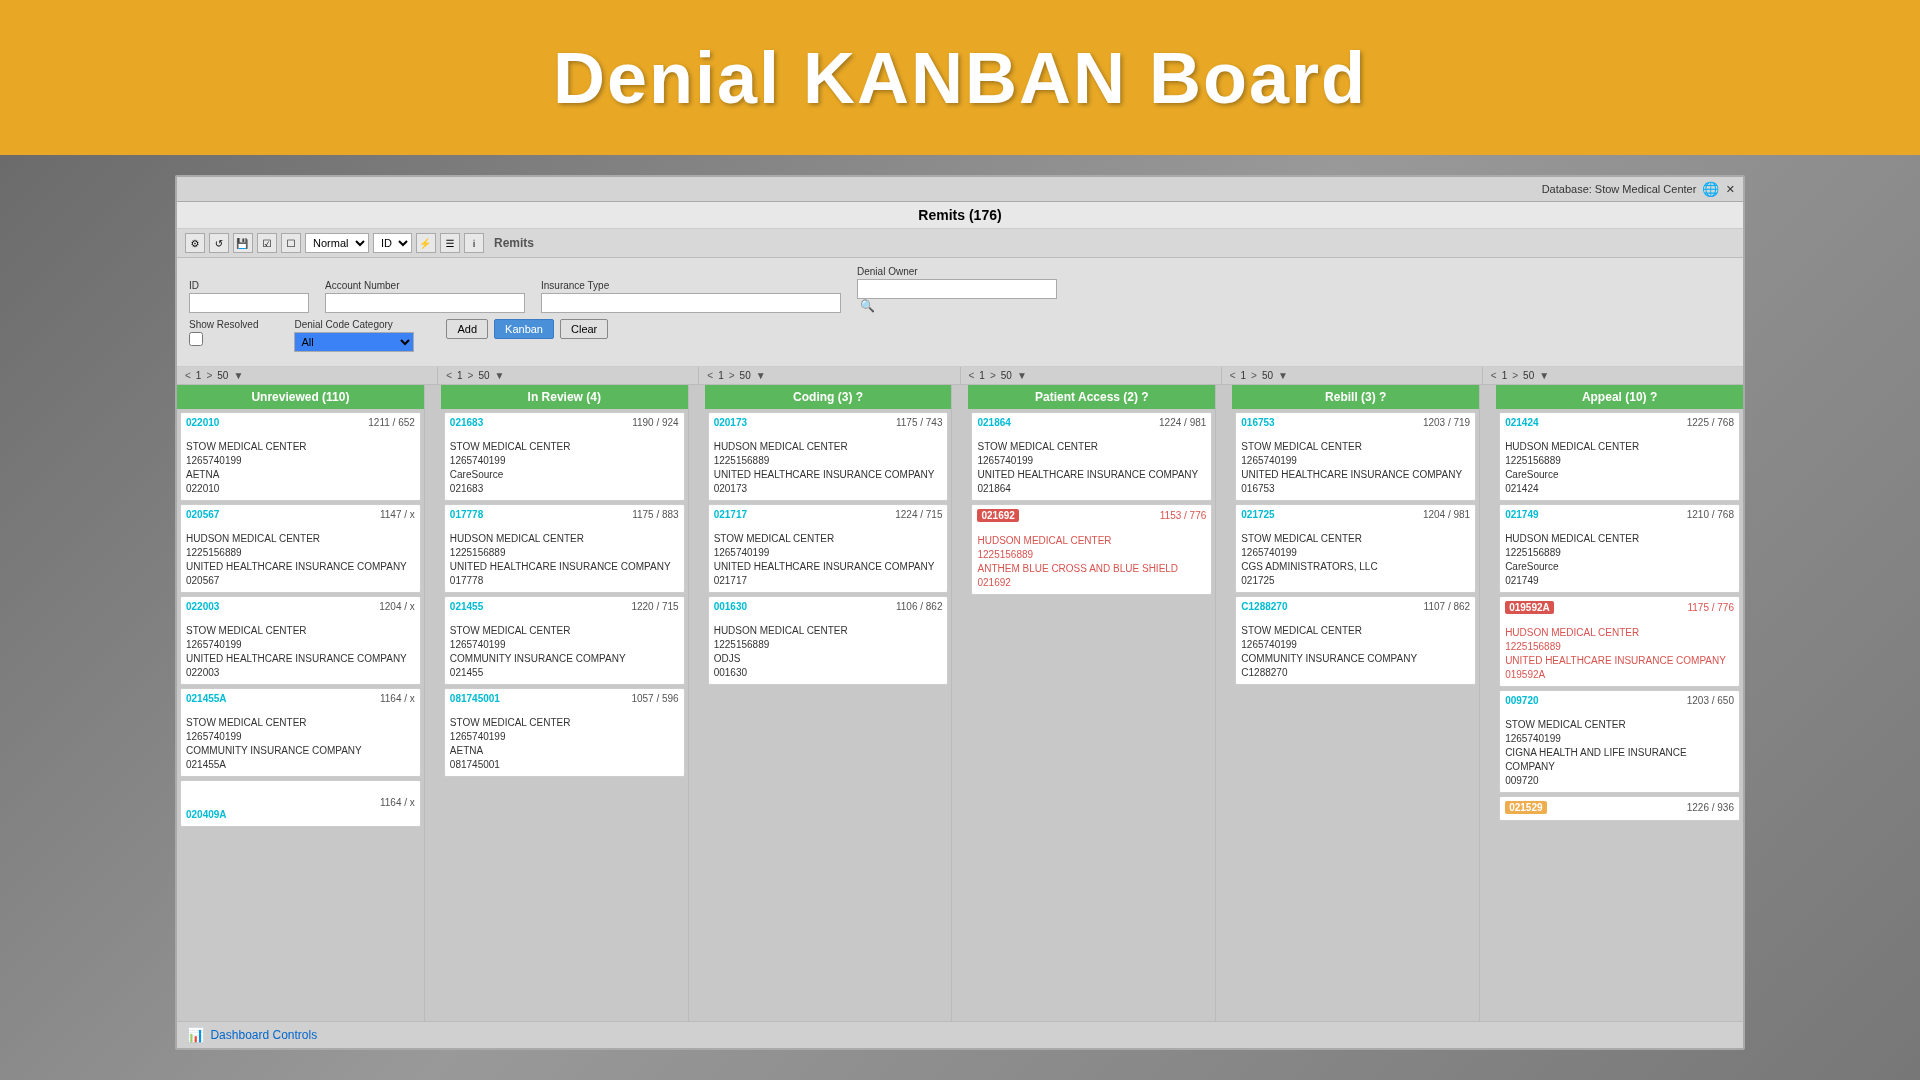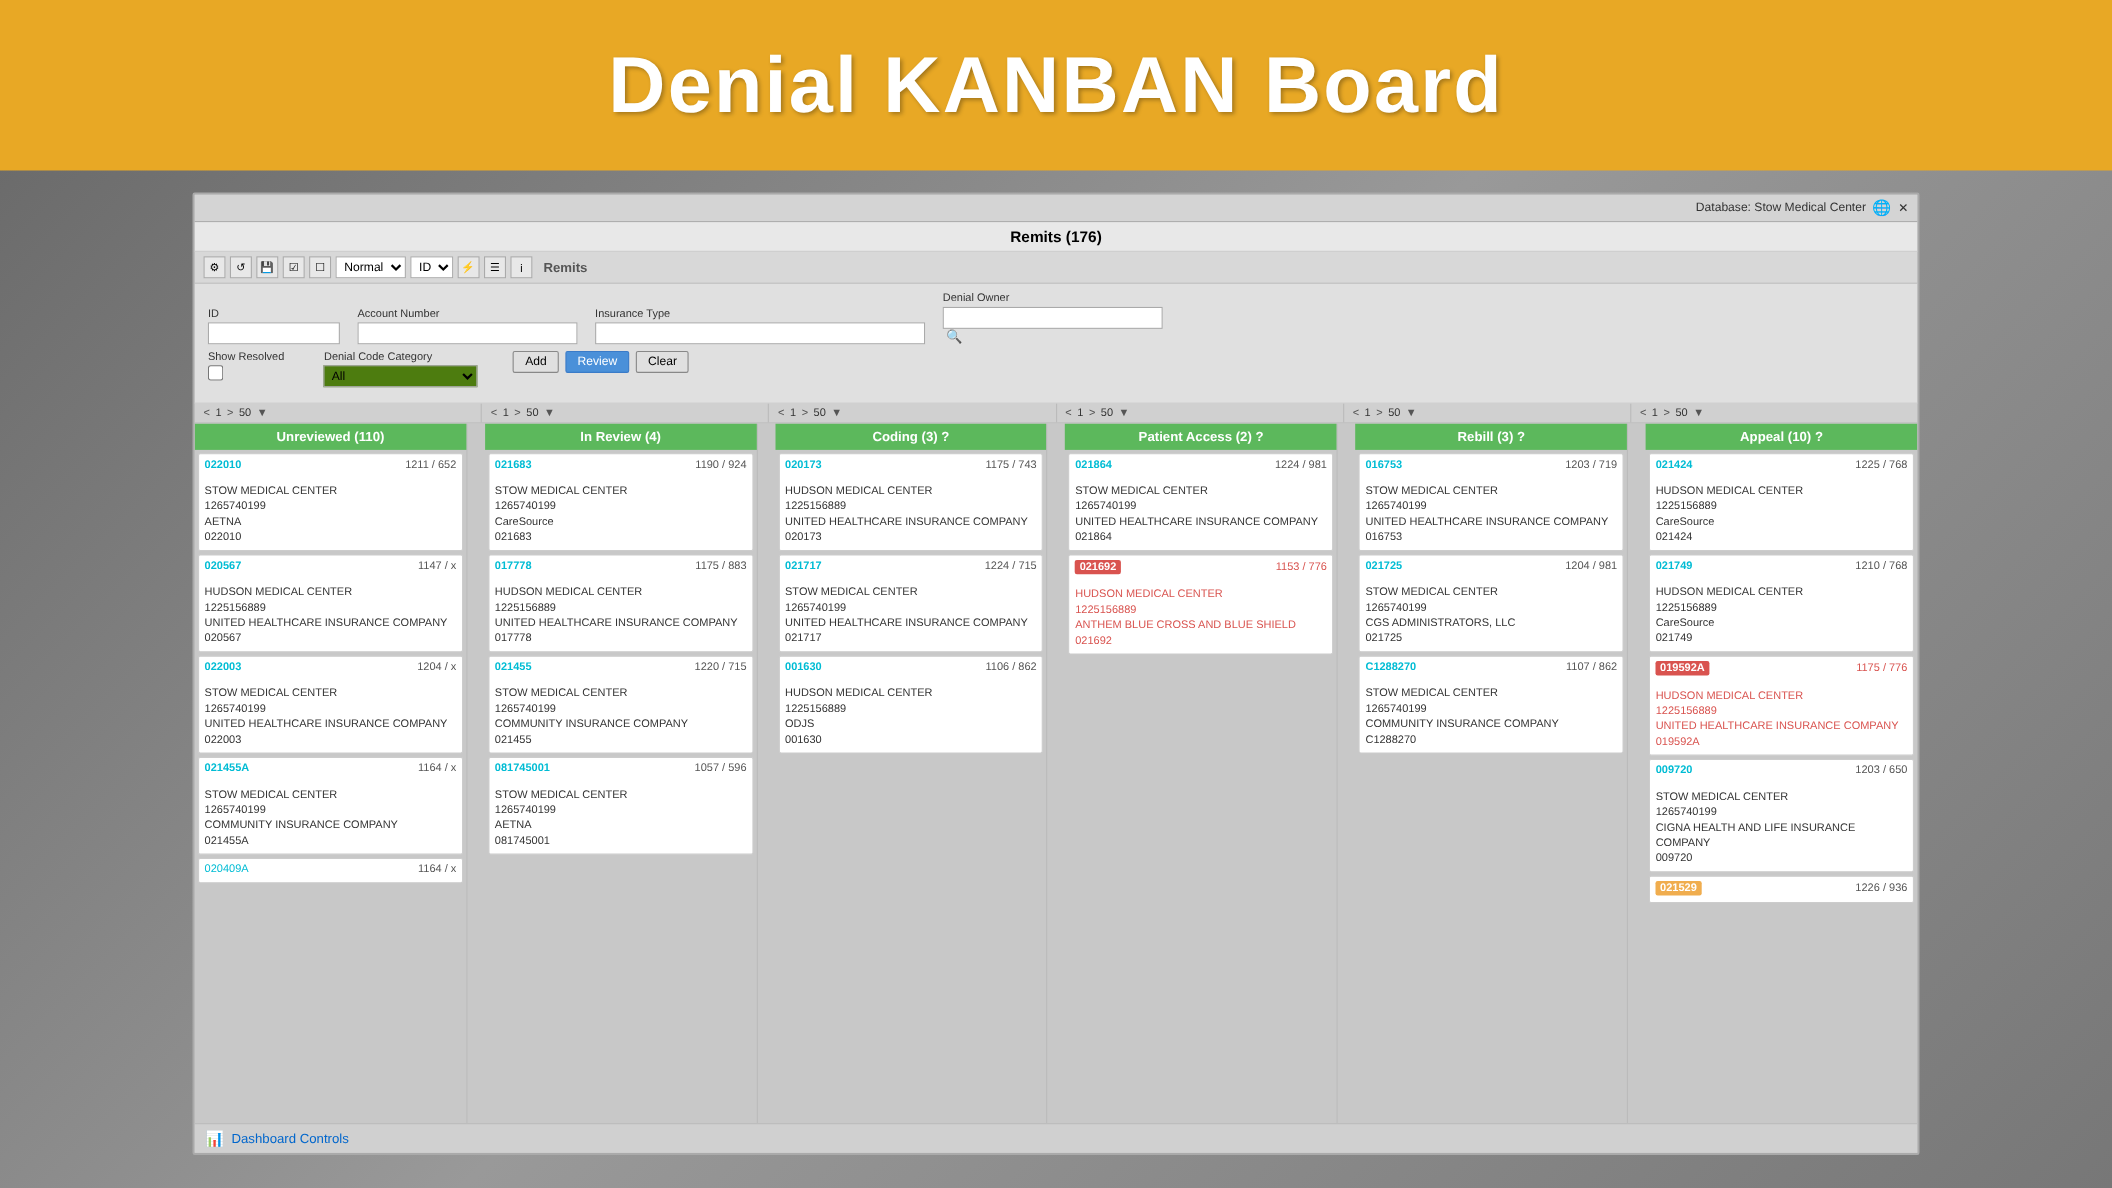--- a/index.html
+++ b/index.html
@@ -76,21 +76,21 @@
     .filter-row { display: flex; gap: 16px; align-items: flex-end; margin-bottom: 6px; }
     .filter-group { display: flex; flex-direction: column; }
     .filter-label { font-size: 10px; color: #333; margin-bottom: 2px; }
     .filter-input {
       height: 20px; border: 1px solid #aaa; background: white; font-size: 11px; padding: 0 4px;
       width: 120px;
     }
     .filter-input-wide { width: 200px; }
     .filter-input-xlarge { width: 300px; }
     .filter-checkbox { width: 14px; height: 14px; }
-    .filter-select { height: 20px; border: 1px solid #aaa; background: #4d7c0f; font-size: 11px; padding: 0 2px; width: 140px; }
+    .filter-select { height: 20px; border: 1px solid #aaa; background: #3b82f6; font-size: 11px; padding: 0 2px; width: 120px; }
     .btn { padding: 3px 10px; font-size: 11px; border: 1px solid #888; background: #e0e0e0; cursor: pointer; border-radius: 2px; }
     .btn-blue { background: #4a90d9; color: white; border-color: #3a7bc8; }
 
     
     .kanban-area {
       display: flex; gap: 16px; overflow: hidden;
       padding: 0; background: #c8c8c8;
       flex: 1;
     }
 
@@ -213,21 +213,21 @@
           <input class="filter-checkbox" type="checkbox" style="">
         </div>
         <div class="filter-group" style="margin-left:20px;">
           <label class="filter-label">Denial Code Category</label>
           <select class="filter-select">
             <option>All</option>
           </select>
         </div>
         <div style="margin-left:16px; display:flex; gap:6px; align-items:center;">
           <button class="btn">Add</button>
-          <button class="btn btn-blue">Review</button>
+          <button class="btn btn-blue">Kanban</button>
           <button class="btn">Clear</button>
         </div>
       </div>
     </div>
 
     <div class="pagination-row">
       <div class="pagination-cell">
         <span class="pag-btn">&lt;</span>
         <span>1</span>
         <span class="pag-btn">&gt;</span>
@@ -298,21 +298,21 @@
             </div>
             <div class="kanban-card">
               <div class="card-header">
                 <span style="color: rgb(0, 188, 212); font-weight: bold;">021455A</span>
                 <span style="font-size: 10px; color: rgb(85, 85, 85);">1164 / x</span>
               </div>
               <div class="card-detail" style="font-size: 10px; color: rgb(51, 51, 51);">STOW MEDICAL CENTER<br>1265740199<br>COMMUNITY INSURANCE COMPANY<br>021455A</div>
             </div>
             <div class="kanban-card">
               <div class="card-header">
-                <span style="color: rgb(0, 188, 212); font-weight: normal;">020409A</span>
+                <span style="color: rgb(0, 188, 212); font-weight: bold; margin-top: 24px;">020409A</span>
                 <span style="font-size: 10px; color: rgb(85, 85, 85);">1164 / x</span>
               </div>
             </div>
           </div>
         </div>
         <div class="kanban-col">
           <div class="col-header green">In Review (4)</div>
           <div class="col-body">
             <div class="kanban-card">
               <div class="card-header">

